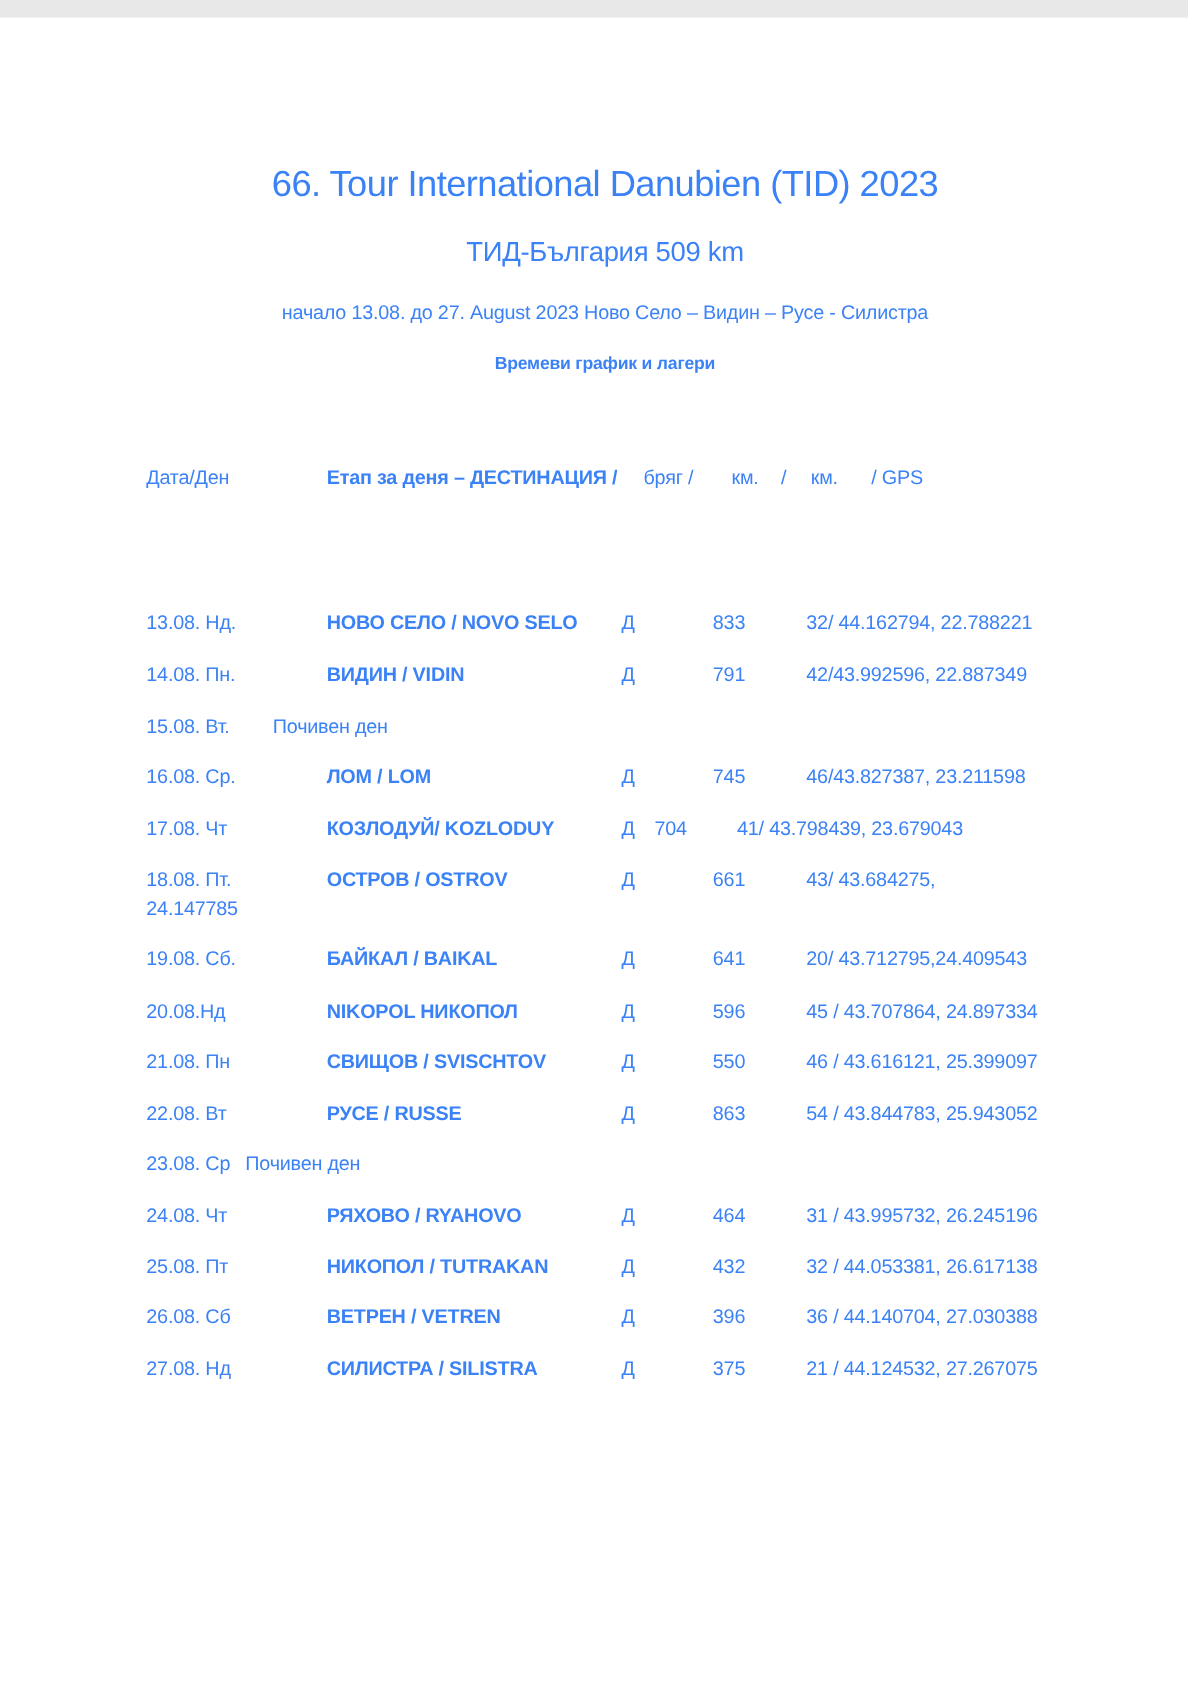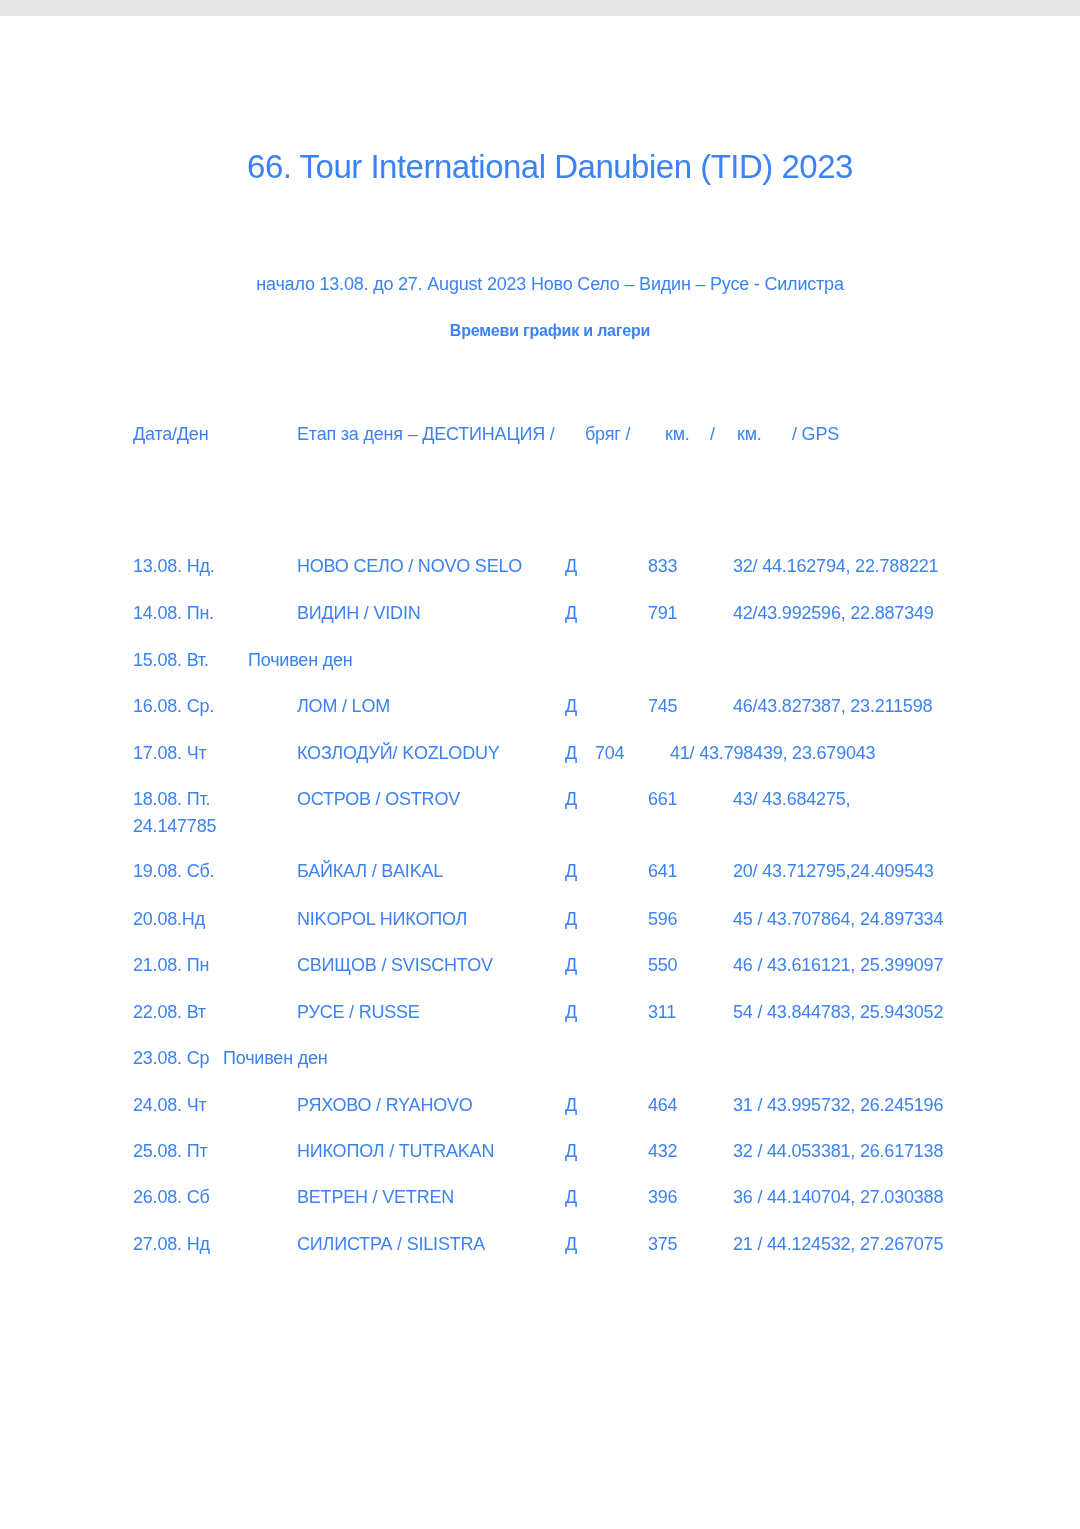--- a/index.html
+++ b/index.html
@@ -28,37 +28,38 @@
     position: absolute;
     left: 0;
     width: 100%;
     height: 26px;
     font-size: 18px;
     letter-spacing: -0.2px;
     white-space: nowrap;
   }
   .c { position: absolute; top: 0; }
   .c-date { left: 133px; }
-  .c-dest { left: 297px; }
+  .c-dest { left: 297px; font-weight: bold; }
   .c-bank { left: 565px; }
   .c-km   { left: 648px; width: 52px; text-align: left; }
   .c-gps  { left: 733px; }
   
   .c-km-shift  { left: 595px; width: auto; text-align: left; }
   .c-gps-shift { left: 670px; }
   
   .c-rest-a { left: 248px; }
   .c-rest-b { left: 223px; }
 </style>
 </head>
 <body>
 
 <div class="page">
 
   <div class="center-col doc-title">66. Tour International Danubien (TID) 2023</div>
+  <div class="center-col doc-subtitle">ТИД-България 509 km</div>
   <div class="center-col doc-intro">начало 13.08. до 27. August 2023 Ново Село – Видин – Русе - Силистра</div>
   <div class="center-col doc-heading">Времеви график и лагери</div>
 
   <div class="line" style="top:408px">
     <span class="c c-date">Дата/Ден</span>
     <span class="c c-dest">Етап за деня – ДЕСТИНАЦИЯ /</span>
     <span class="c" style="left:585px">бряг /</span>
     <span class="c" style="left:665px">км.</span>
     <span class="c" style="left:710px">/</span>
     <span class="c" style="left:737px">км.</span>
@@ -135,21 +136,21 @@
     <span class="c c-dest">СВИЩОВ / SVISCHTOV</span>
     <span class="c c-bank">Д</span>
     <span class="c c-km">550</span>
     <span class="c c-gps">46 / 43.616121, 25.399097</span>
   </div>
 
   <div class="line" style="top:986px">
     <span class="c c-date">22.08. Вт</span>
     <span class="c c-dest">РУСЕ / RUSSE</span>
     <span class="c c-bank">Д</span>
-    <span class="c c-km">311</span>
+    <span class="c c-km">863</span>
     <span class="c c-gps">54 / 43.844783, 25.943052</span>
   </div>
 
   <div class="line" style="top:1032px">
     <span class="c c-date">23.08. Ср</span>
     <span class="c c-rest-b">Почивен ден</span>
   </div>
 
   <div class="line" style="top:1079px">
     <span class="c c-date">24.08. Чт</span>

